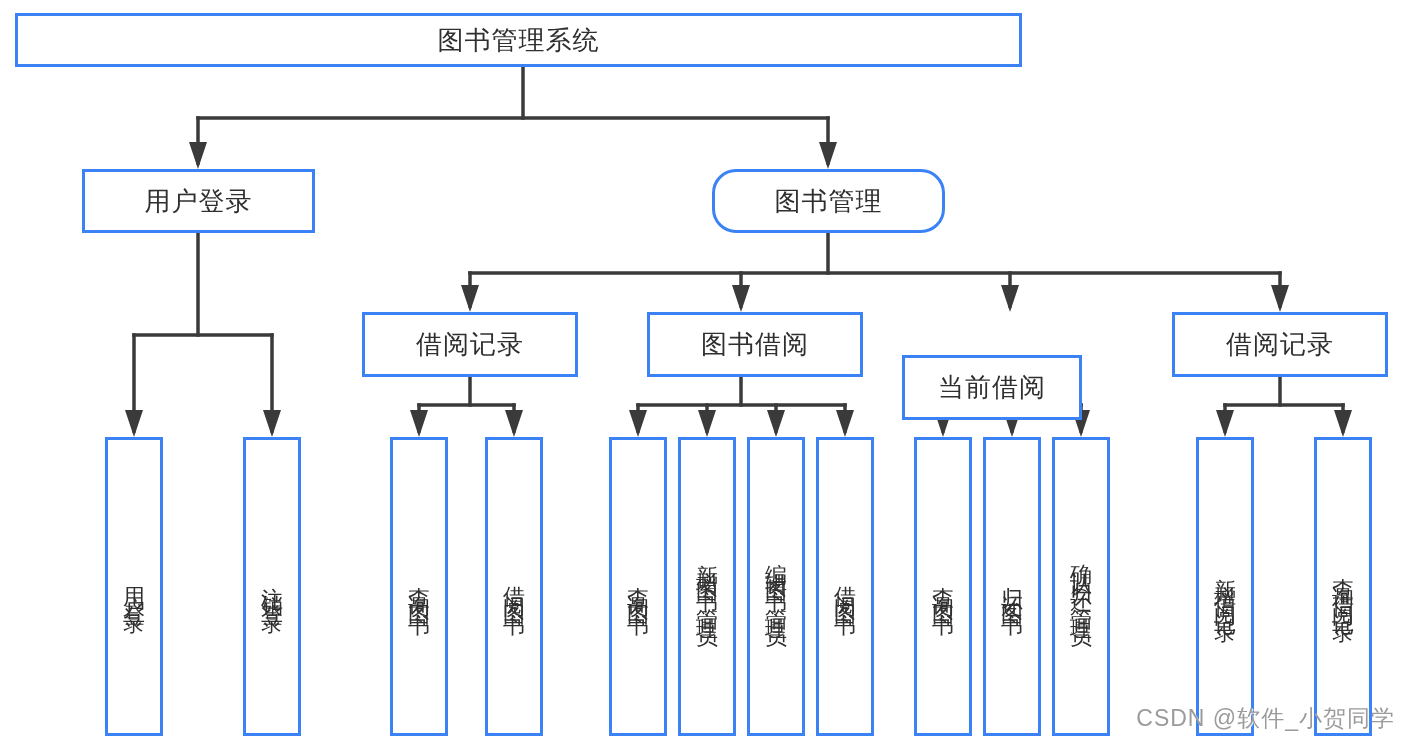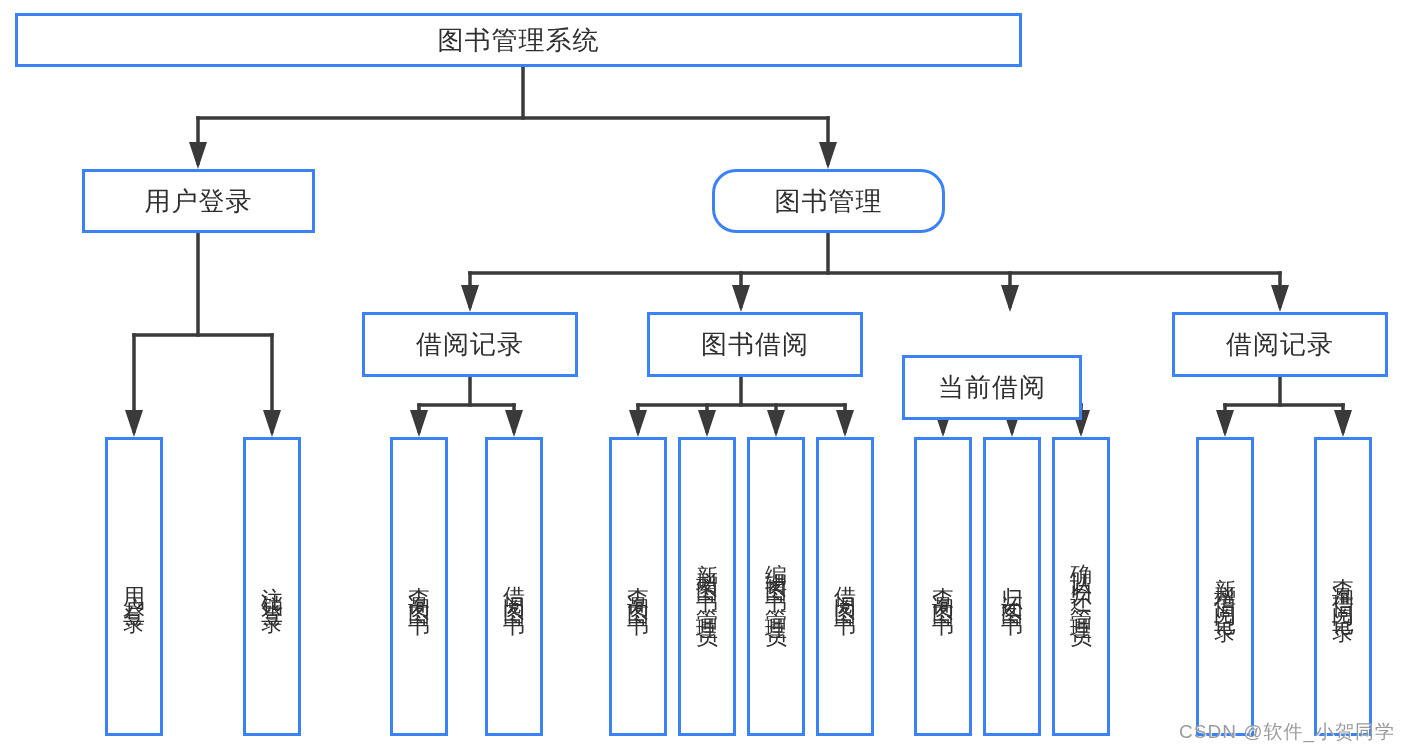--- a/index.html
+++ b/index.html
@@ -26,22 +26,22 @@
   .vbox .vtext{
     writing-mode:vertical-rl;
     text-orientation:mixed;
     letter-spacing:9px;
     line-height:1;
     white-space:nowrap;
   }
   #watermark{
     position:absolute;
     right:10px;
-    bottom:2px;
-    font-size:19px;
+    bottom:13px;
+    font-size:23px;
     color:#9b9b9b;
     letter-spacing:1px;
     text-shadow:1px 1px 0 rgba(255,255,255,0.85);
     white-space:nowrap;
     z-index:5;
   }
 </style>
 </head>
 <body>
 

